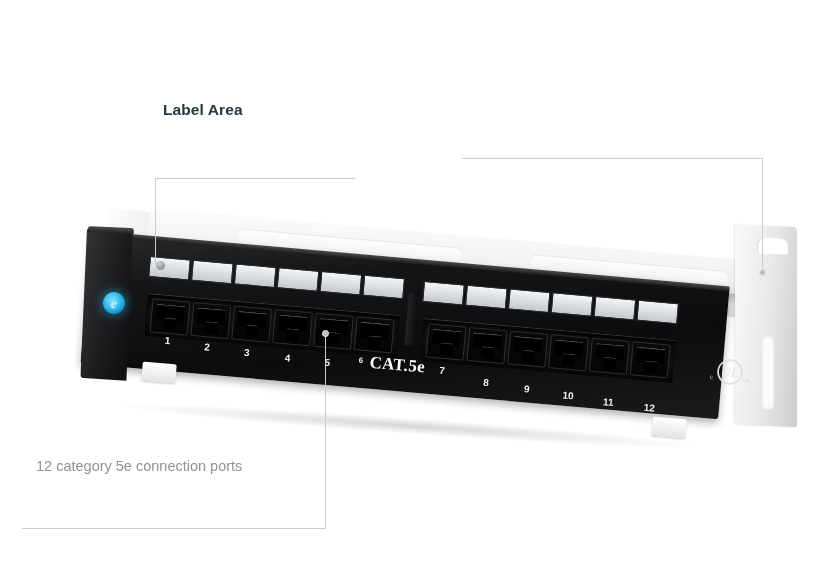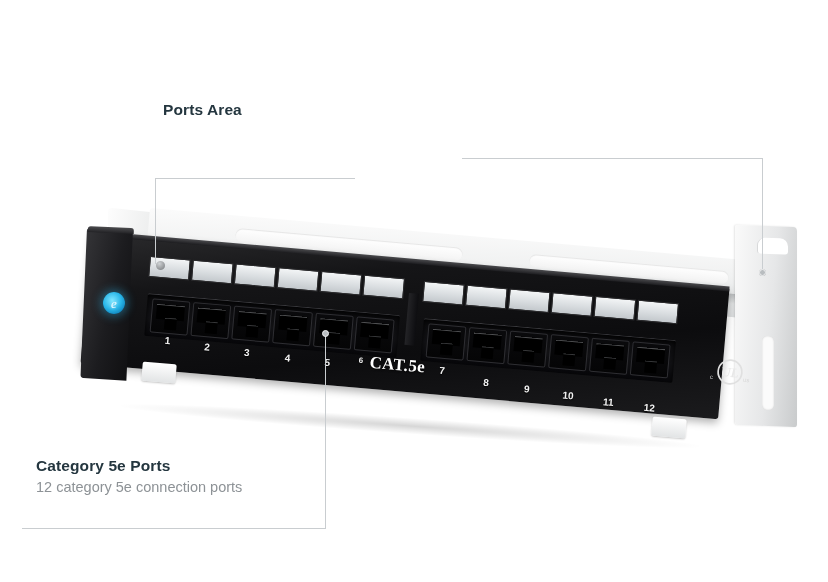--- a/index.html
+++ b/index.html
@@ -481,24 +481,23 @@
 
   <div class="leader h" id="ld-89d-h"></div>
   <div class="leader v" id="ld-89d-v"></div>
   <div class="leader-dot" id="ld-89d-dot"></div>
 
   <div class="leader v" id="ld-ports-v"></div>
   <div class="leader h" id="ld-ports-h"></div>
   <div class="leader-dot" id="ld-ports-dot"></div>
 
   <div class="callout" id="callout-label-area">
-    <p class="c-title">Ports Area</p>
+    <p class="c-title">Label Area</p>
   </div>
 
   <div class="callout" id="callout-89d">
   </div>
 
   <div class="callout" id="callout-ports">
-    <p class="c-title">Category 5e Ports</p>
     <p class="c-desc">12 category 5e connection ports</p>
   </div>
 
 </div>
 
 </body></html>

